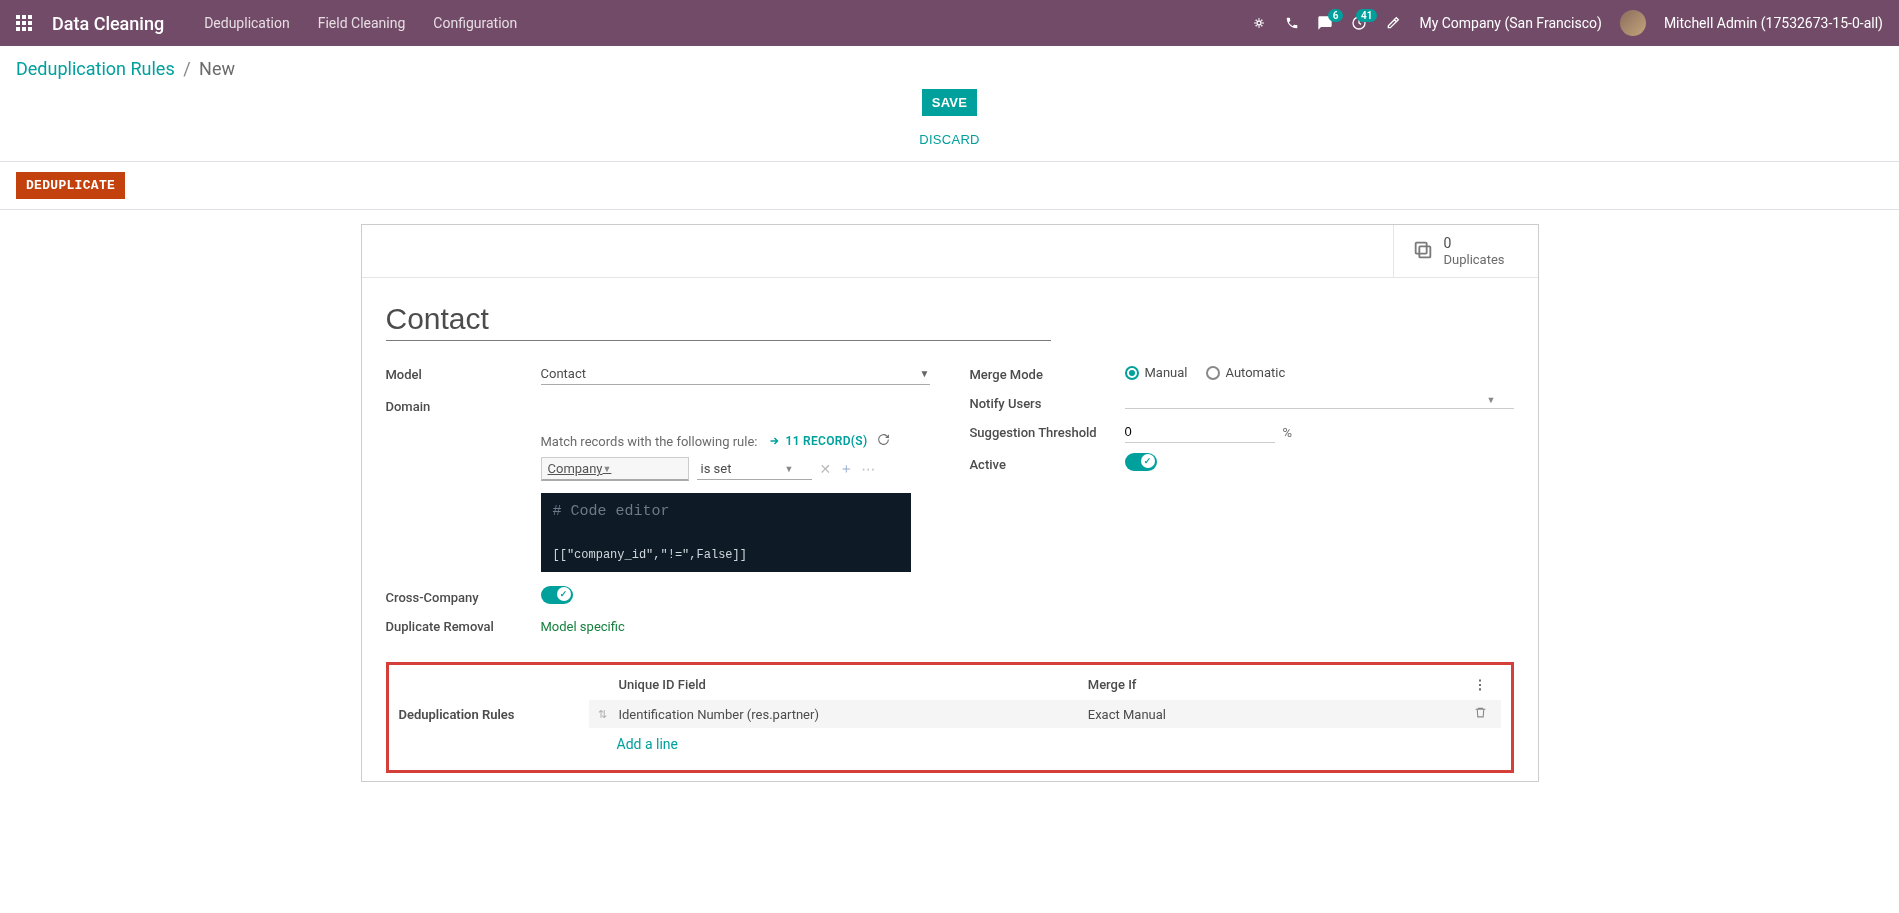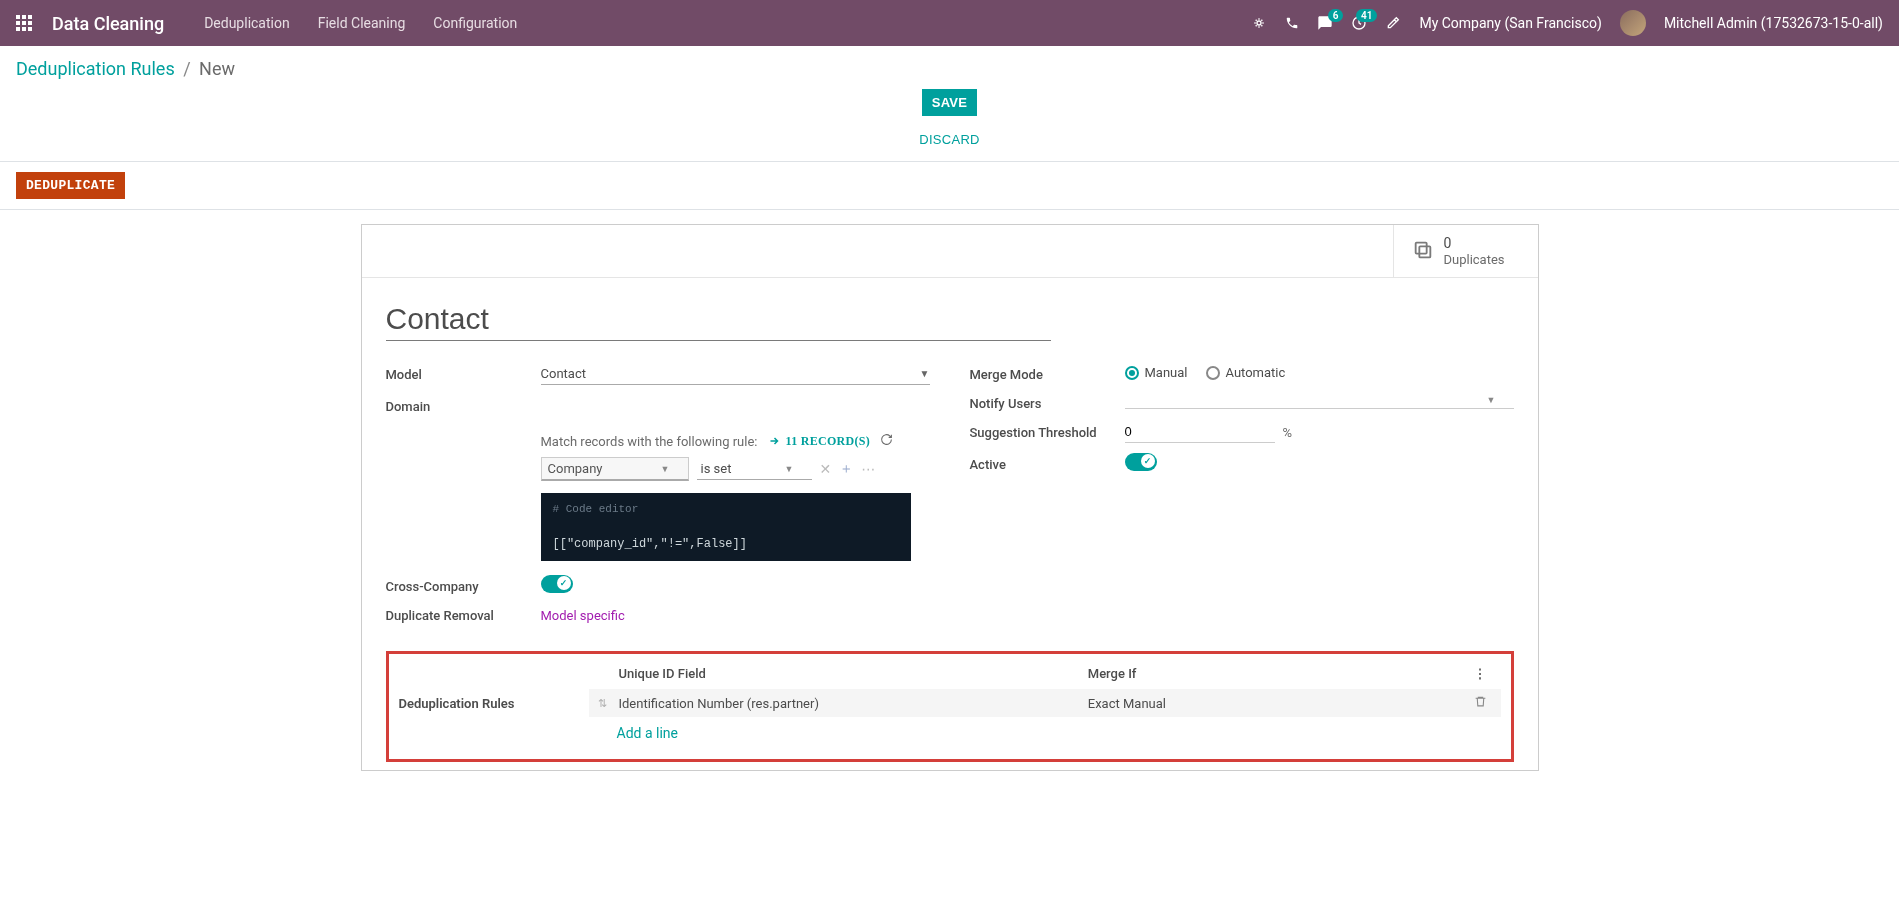--- a/index.html
+++ b/index.html
@@ -43,42 +43,42 @@
 
 .form-cols { display: flex; gap: 40px; margin-top: 22px; }
 .col { flex: 1; }
 .form-row { display: flex; margin-bottom: 10px; align-items: flex-start; }
 .form-label { width: 155px; color: #4c4c4c; font-size: 13px; font-weight: 500; padding-top: 4px; }
 .form-value { flex: 1; }
 .select-like { border-bottom: 1px solid #aaa; padding: 3px 0; display: flex; justify-content: space-between; align-items: center; cursor: pointer; font-size: 13px; }
 .caret { font-size: 10px; color: #666; }
 
 .domain-line1 { display: flex; align-items: center; gap: 10px; font-size: 13px; color: #6b6b6b; padding: 2px 0; margin-top: 36px; }
-.records-link { color: #00A09D; font-weight: 600; font-size: 12px; letter-spacing: .3px; cursor: pointer; display: flex; align-items: center; gap: 6px; font-family: Liberation Serif, serif; }
+.records-link { color: #00A09D; font-weight: 600; font-size: 12px; letter-spacing: .3px; cursor: pointer; display: flex; align-items: center; gap: 6px; }
 .refresh-icon { color: #6b6b6b; cursor: pointer; }
 .domain-line2 { display: flex; align-items: center; gap: 8px; margin-top: 6px; }
-.tag-input { border: 1px solid #ccc; border-bottom: 2px solid #aaa; background: #f7f7f7; padding: 3px 18px 3px 6px; font-size: 13px; color: #555; position: relative; width:148px; display:flex; align-items:center; justify-content:space-between; }
+.tag-input { border: 1px solid #ccc; border-bottom: 2px solid #aaa; background: #f7f7f7; padding: 3px 18px 3px 6px; font-size: 13px; color: #555; position: relative; width:148px; display:flex; align-items:center; justify-content:flex-start;text-decoration:underline; }
 .tag-caret { font-size: 9px; color: #888; }
 .op-select { border: none; border-bottom: 1px solid #aaa; padding: 3px 18px 3px 4px; font-size: 13px; color: #4c4c4c; background: transparent; width: 115px; display:flex; justify-content:space-between; align-items:center; }
 .mini-icon { color: #bbb; font-size: 14px; cursor: pointer; }
 .code-editor { background: #0e1a26; color: #cfd8dc; font-family: "Courier New", monospace; font-size: 12px; padding: 10px 12px; margin-top: 12px; width: 370px; }
-.code-comment { color: #6b7a88; font-size: 11px; margin-bottom: 22px; }
+.code-comment { color: #6b7a88; font-size: 15px; margin-bottom: 28px; }
 
 .radio-group { display: flex; gap: 18px; align-items: center; padding-top: 2px; }
 .radio-item { display: flex; align-items: center; gap: 6px; font-size: 13px; }
 .radio-dot { width: 14px; height: 14px; border: 2px solid #00A09D; border-radius: 50%; display: inline-flex; align-items: center; justify-content: center; }
 .radio-dot.checked::after { content: ""; width: 6px; height: 6px; background: #00A09D; border-radius: 50%; }
 .radio-dot.unchecked { border-color: #888; }
 .notify-input { border: none; border-bottom: 1px solid #ccc; width: 100%; padding: 3px 18px 3px 0; font-size: 13px; position:relative; display:flex; justify-content:flex-end; }
 .threshold-row { display: flex; align-items: center; gap: 8px; }
 .threshold-input { border: none; border-bottom: 1px solid #ccc; width: 150px; padding: 3px 0; font-size: 13px; background:transparent; }
 .pct { color: #6b6b6b; font-size: 13px; }
 .toggle { width: 32px; height: 18px; background: #00A09D; border-radius: 10px; position: relative; cursor: pointer; }
 .toggle::after { content: "✓"; position: absolute; right: 2px; top: 1px; width: 14px; height: 14px; background: #fff; border-radius: 50%; font-size: 9px; color: #00A09D; display: flex; align-items: center; justify-content: center; font-weight:bold; }
-.static-text { padding-top: 4px; font-size: 13px; color: #a21caf; }
+.static-text { padding-top: 4px; font-size: 13px; color: #15803d; }
 
 .rules-section { margin-top: 18px; border: 3px solid #d43f3a; padding: 12px 10px 18px 10px; }
 .rules-header { display: flex; align-items: center; }
 .rules-title { width: 190px; font-size: 13px; font-weight: 600; color: #4c4c4c; }
 .rules-table { flex: 1; }
 .rules-thead { display: flex; padding: 0 0 8px 0; font-size: 13px; color: #4c4c4c; font-weight: 500; }
 .col-handle { width: 28px; }
 .col-field { flex: 1.2; padding-left: 2px; }
 .col-merge { flex: 1; margin-left: 22px; }
 .col-act { width: 40px; text-align: center; }

